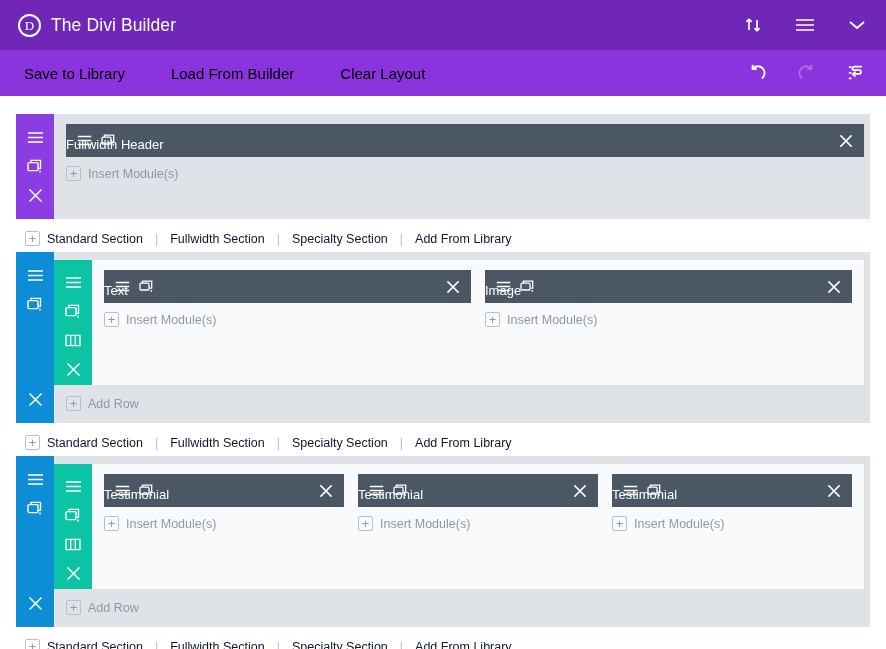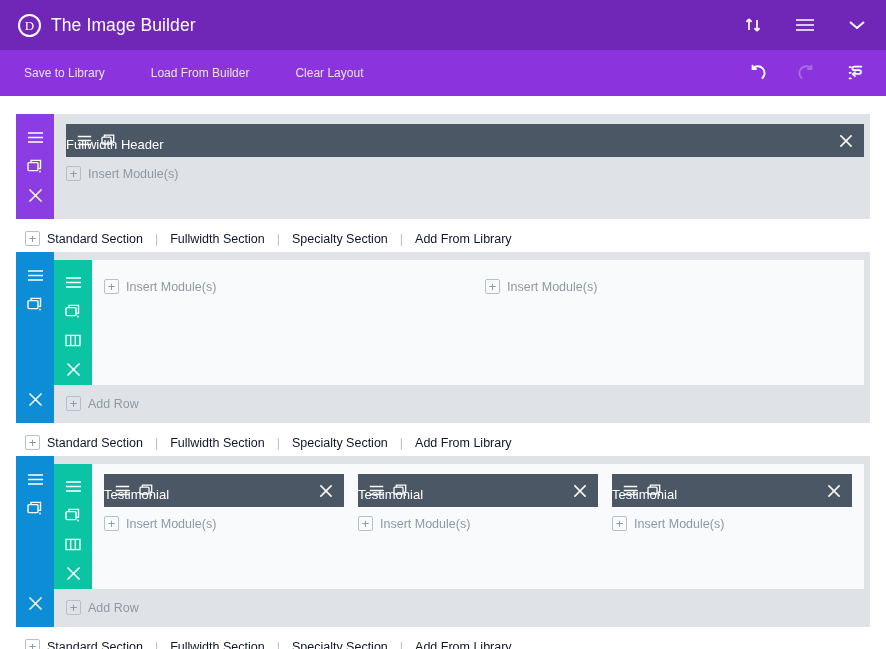--- a/index.html
+++ b/index.html
@@ -53,22 +53,22 @@
 
   
   .toolbar {
     height: 46px;
     background: #8b34dd;
     display: flex;
     align-items: center;
     padding: 0 18px 0 24px;
   }
   .toolbar-link {
-    color: #e5e5e5;
-    font-size: 12px;
+    color: #000000;
+    font-size: 15px;
     margin-right: 46px;
     white-space: nowrap;
   }
   .toolbar-actions {
     margin-left: auto;
     display: flex;
     align-items: center;
     gap: 28px;
   }
   .tbar-icon {
@@ -207,21 +207,21 @@
   .as-link { color: #0f172a; }
 
   .icon { display: block; }
 </style>
 </head>
 <body>
 
 <div class="titlebar">
   <div class="brand">
     <div class="divi-logo">D</div>
-    <div class="brand-title">The Image Builder</div>
+    <div class="brand-title">The Divi Builder</div>
   </div>
   <div class="titlebar-actions">
     <div class="tb-icon">
       <svg class="icon" width="18" height="18" viewBox="0 0 18 18" fill="none" stroke="currentColor" stroke-width="1.7">
         <path d="M5 14V3M5 3L2.4 5.8M5 3l2.6 2.8"></path>
         <path d="M13 4v11M13 15l2.6-2.8M13 15l-2.6-2.8"></path>
       </svg>
     </div>
     <div class="tb-icon">
       <svg class="icon" width="20" height="16" viewBox="0 0 20 16" stroke="currentColor" stroke-width="1.7">
@@ -371,26 +371,70 @@
             </svg>
           </div>
           <div class="rail-btn">
             <svg class="icon" width="15" height="15" viewBox="0 0 15 15" stroke="currentColor" stroke-width="1.5">
                 <path d="M1.5 1.5l12 12M13.5 1.5l-12 12"></path>
               </svg>
           </div>
         </div>
         <div class="row-body">
           <div class="column">
+            <div class="module">
+              <div class="mod-left">
+                <span>
+                  <svg class="icon" width="15" height="11" viewBox="0 0 15 11" stroke="currentColor" stroke-width="1.4">
+                      <path d="M.8 1.5h13.4M.8 5.5h13.4M.8 9.5h13.4"></path>
+                    </svg>
+                </span>
+                <span>
+                  <svg class="icon" width="16" height="13" viewBox="0 0 16 13" fill="none" stroke="currentColor" stroke-width="1.3">
+                    <rect x="1" y="3.2" width="9" height="6.8" rx="1"></rect>
+                      <path d="M3.4 3.2V1.2h9.3v7h-2"></path>
+                      <path d="M12.3 10v1.8"></path>
+                  </svg>
+                </span>
+              </div>
+              <div class="mod-title">Text</div>
+              <div class="mod-close">
+                <svg class="icon" width="14" height="14" viewBox="0 0 14 14" stroke="currentColor" stroke-width="1.5">
+                    <path d="M1.4 1.4l11.2 11.2M12.6 1.4L1.4 12.6"></path>
+                  </svg>
+              </div>
+            </div>
             <div class="insert-link">
               <span class="plus-box">+</span>
               <span>Insert Module(s)</span>
             </div>
           </div>
           <div class="column">
+            <div class="module">
+              <div class="mod-left">
+                <span>
+                  <svg class="icon" width="15" height="11" viewBox="0 0 15 11" stroke="currentColor" stroke-width="1.4">
+                      <path d="M.8 1.5h13.4M.8 5.5h13.4M.8 9.5h13.4"></path>
+                    </svg>
+                </span>
+                <span>
+                  <svg class="icon" width="16" height="13" viewBox="0 0 16 13" fill="none" stroke="currentColor" stroke-width="1.3">
+                    <rect x="1" y="3.2" width="9" height="6.8" rx="1"></rect>
+                      <path d="M3.4 3.2V1.2h9.3v7h-2"></path>
+                      <path d="M12.3 10v1.8"></path>
+                  </svg>
+                </span>
+              </div>
+              <div class="mod-title">Image</div>
+              <div class="mod-close">
+                <svg class="icon" width="14" height="14" viewBox="0 0 14 14" stroke="currentColor" stroke-width="1.5">
+                    <path d="M1.4 1.4l11.2 11.2M12.6 1.4L1.4 12.6"></path>
+                  </svg>
+              </div>
+            </div>
             <div class="insert-link">
               <span class="plus-box">+</span>
               <span>Insert Module(s)</span>
             </div>
           </div>
         </div>
       </div>
       <div class="add-row">
         <span class="plus-box">+</span>
         <span>Add Row</span>

